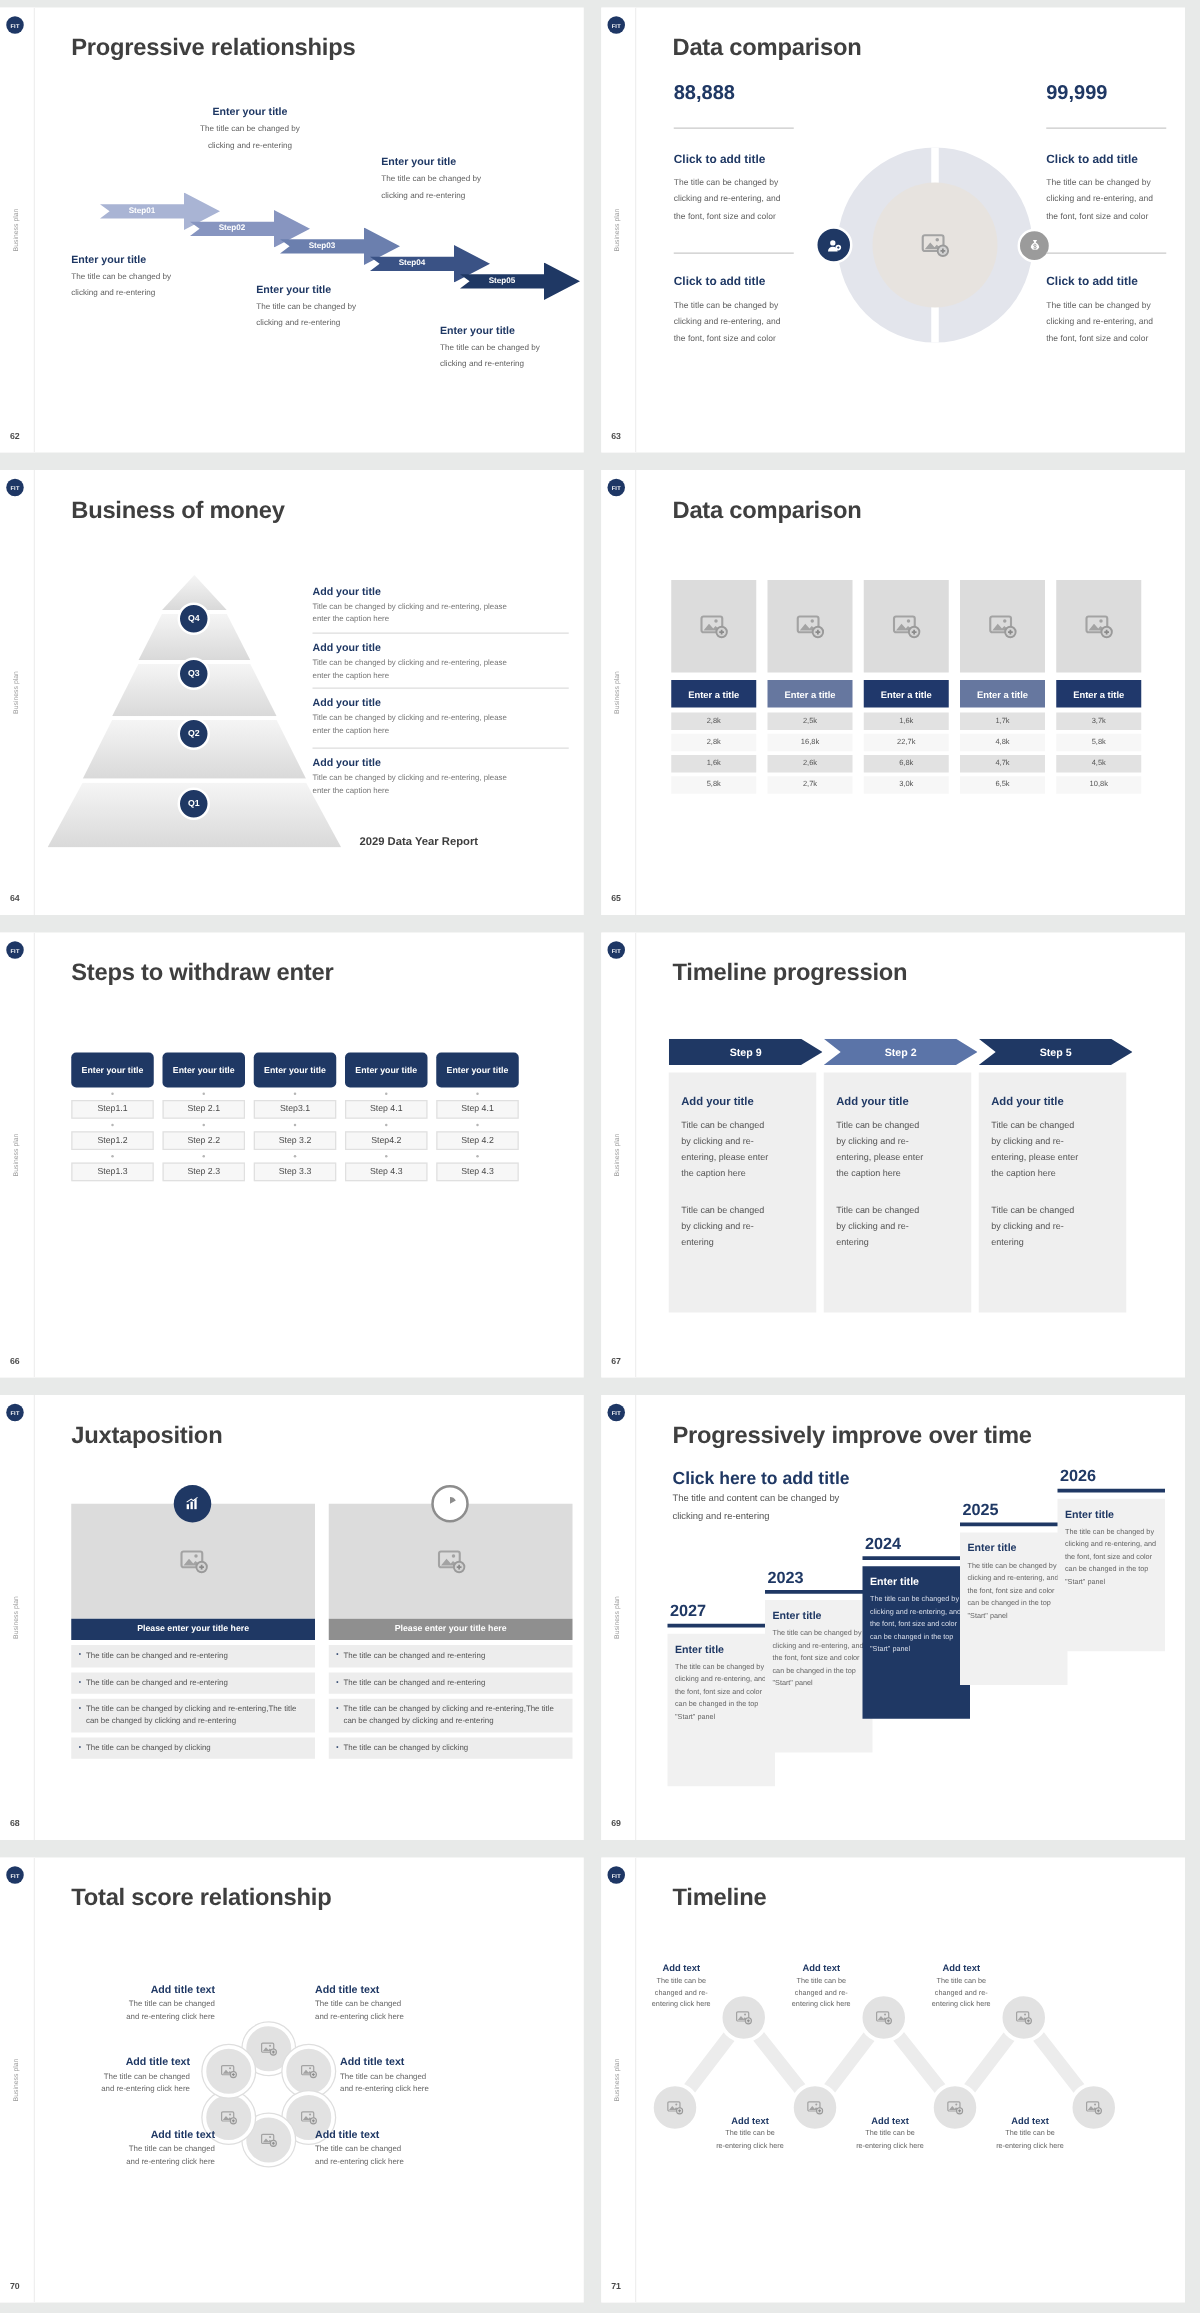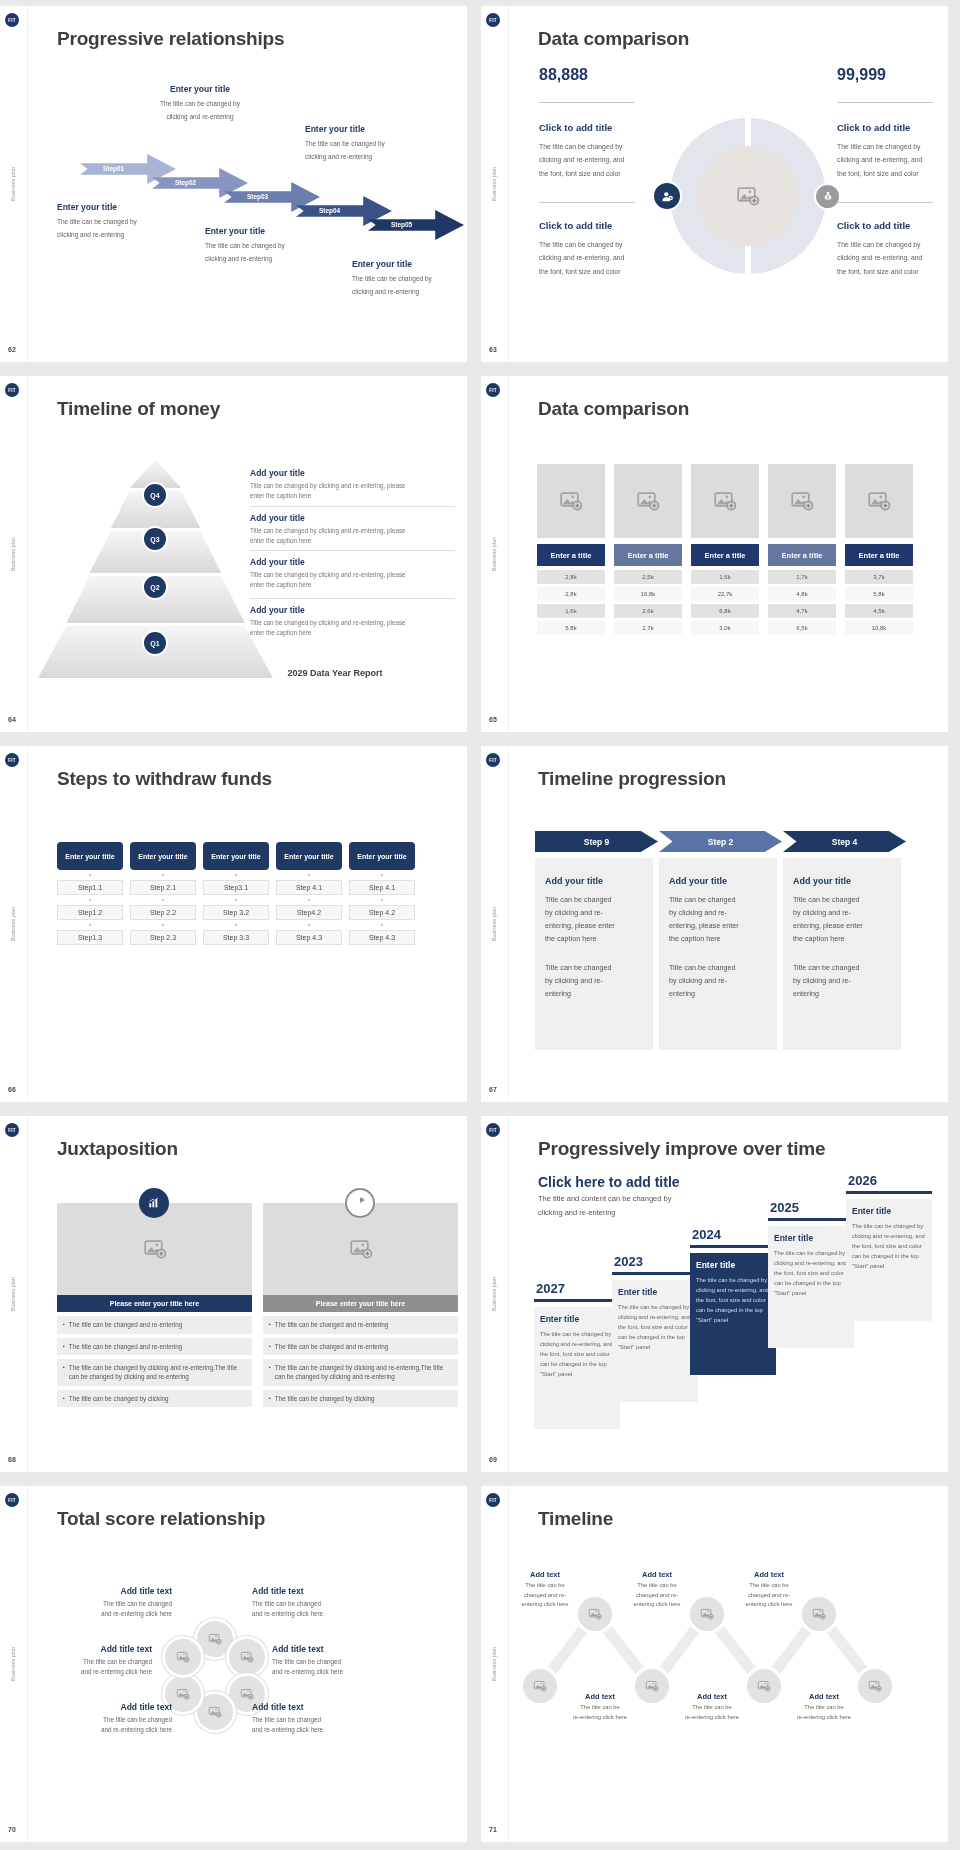--- a/index.html
+++ b/index.html
@@ -202,21 +202,21 @@
 clicking and re-entering, and
 the font, font size and color</div>
   </div>
 
   <div class="slide">
     <div class="rail">
       <div class="logo">FIT</div>
       <div class="vlabel">Business plan</div>
       <div class="pnum">64</div>
     </div>
-    <div class="stitle">Timeline of money</div>
+    <div class="stitle">Business of money</div>
     <div class="pyr">
       <div class="tier" style="top:0;height:28px;clip-path:polygon(50% 0,61% 100%,39% 100%)"></div>
       <div class="tier" style="top:31px;height:37px;clip-path:polygon(39% 0,61% 0,69% 100%,31% 100%)"></div>
       <div class="tier" style="top:71px;height:42px;clip-path:polygon(31% 0,69% 0,78% 100%,22% 100%)"></div>
       <div class="tier" style="top:116px;height:47px;clip-path:polygon(22% 0,78% 0,88% 100%,12% 100%)"></div>
       <div class="tier" style="top:166px;height:52px;clip-path:polygon(12% 0,88% 0,100% 100%,0 100%)"></div>
       <div class="qb" style="top:22px">Q4</div>
       <div class="qb" style="top:66px">Q3</div>
       <div class="qb" style="top:114px">Q2</div>
       <div class="qb" style="top:170px">Q1</div>
@@ -344,21 +344,21 @@
       <div class="td">10,8k</div>
     </div>
   </div>
 
   <div class="slide">
     <div class="rail">
       <div class="logo">FIT</div>
       <div class="vlabel">Business plan</div>
       <div class="pnum">66</div>
     </div>
-    <div class="stitle">Steps to withdraw funds</div>
+    <div class="stitle">Steps to withdraw enter</div>
     <div class="flexrow" style="left:57px;top:96px;gap:7px">
       <div class="col66">
         <div class="hd">Enter your title</div>
         <div class="dot"></div>
         <div class="cell">Step1.1</div>
         <div class="dot"></div>
         <div class="cell">Step1.2</div>
         <div class="dot"></div>
         <div class="cell">Step1.3</div>
       </div>
@@ -409,21 +409,21 @@
     </div>
     <div class="stitle">Timeline progression</div>
     <div class="flexrow" style="left:54px;top:85px;gap:1px">
       <div class="ban first" style="background:#1f3864">
             <span>Step 9</span>
           </div>
       <div class="ban notch" style="background:#5b74a8">
             <span>Step 2</span>
           </div>
       <div class="ban notch" style="background:#1f3864">
-            <span>Step 4</span>
+            <span>Step 5</span>
           </div>
     </div>
     <div class="flexrow" style="left:54px;top:112px;gap:6px">
       <div class="pan67">
         <div class="t">Add your title</div>
         <div class="b pl">Title can be changed
 by clicking and re-
 entering, please enter
 the caption here</div>
         <div class="b b2 pl">Title can be changed

